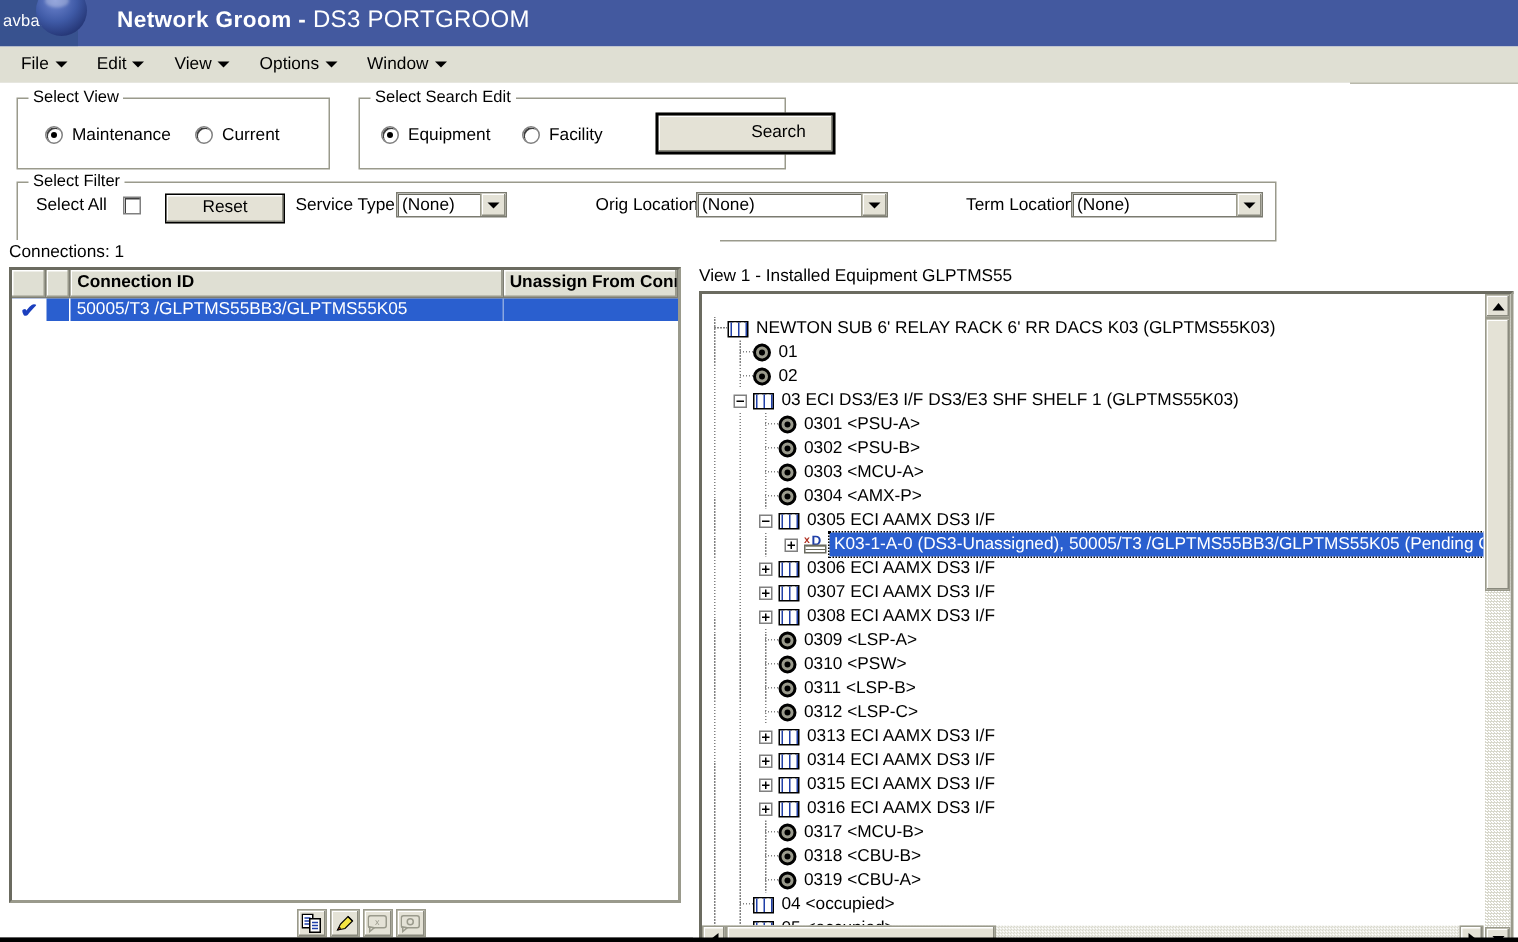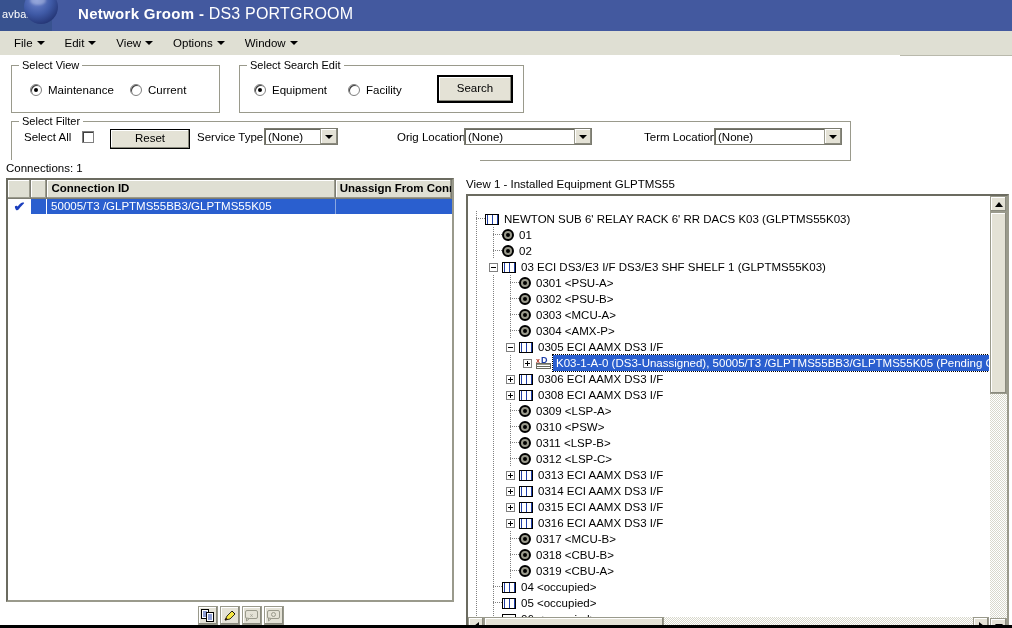--- a/index.html
+++ b/index.html
@@ -45,21 +45,21 @@
 
   .radio-row{position:absolute;display:flex;align-items:center;}
   .radio{width:12px;height:12px;border-radius:50%;background:#fff;
     border:1px solid #808080;box-shadow:inset 1px 1px 0 #3f3f3f, inset -1px -1px 0 #ffffff;
     position:relative;box-sizing:border-box;flex:none;}
   .radio.on::after{content:"";position:absolute;left:3px;top:3px;width:4px;height:4px;border-radius:50%;background:#000;}
   .radio-label{margin-left:6px;font-size:11.5px;white-space:nowrap;}
 
   .btn{background:#e4e2d6;border:1px solid #000;box-shadow:inset -1px -1px 0 #8a8a7e, inset 1px 1px 0 #ffffff;
     font-family:"Liberation Sans", sans-serif;font-size:11.5px;color:#000;text-align:center;cursor:default;}
-  .btn-search{position:absolute;left:197px;top:9px;width:72px;height:24px;line-height:22px;border:2px solid #000;}
+  .btn-search{position:absolute;left:197px;top:9px;width:72px;height:24px;line-height:22px;border:2px solid #000;padding-left:44px;}
   .btn-reset{position:absolute;left:98px;top:7px;width:78px;height:18px;line-height:16px;}
 
   .chk{width:12px;height:12px;background:#fff;border:1px solid #808080;
     box-shadow:inset 1px 1px 0 #3f3f3f, inset -1px -1px 0 #ffffff;box-sizing:border-box;display:inline-block;vertical-align:middle;}
 
   .lbl{font-size:11.5px;white-space:nowrap;}
   .combo{display:inline-flex;align-items:stretch;height:17px;border:1px solid #7b7b70;
     box-shadow:inset 1px 1px 0 #6a6a60;background:#fff;box-sizing:border-box;}
   .combo .val{flex:1;padding:1px 3px;font-size:11.5px;line-height:14px;white-space:nowrap;overflow:hidden;}
   .combo .arrow{width:16px;background:#e4e2d6;border-left:1px solid #9a9a8c;
@@ -478,20 +478,39 @@
             <span class="tw">
               <span class="expander plus"></span>
             </span>
             <span class="ico ico-shelf">
               <i></i>
               <i class="w"></i>
               <i></i>
               <i class="w"></i>
               <i></i>
             </span>
+            <span class="tlabel">0307 ECI AAMX DS3 I/F</span>
+          </div>
+          <div class="tnode">
+            <span class="tw">
+              <span class="dots"></span>
+            </span>
+            <span class="tw">
+              <span class="dots"></span>
+            </span>
+            <span class="tw">
+              <span class="expander plus"></span>
+            </span>
+            <span class="ico ico-shelf">
+              <i></i>
+              <i class="w"></i>
+              <i></i>
+              <i class="w"></i>
+              <i></i>
+            </span>
             <span class="tlabel">0308 ECI AAMX DS3 I/F</span>
           </div>
           <div class="tnode">
             <span class="tw">
               <span class="dots"></span>
             </span>
             <span class="tw">
               <span class="dots"></span>
             </span>
             <span class="tw">

